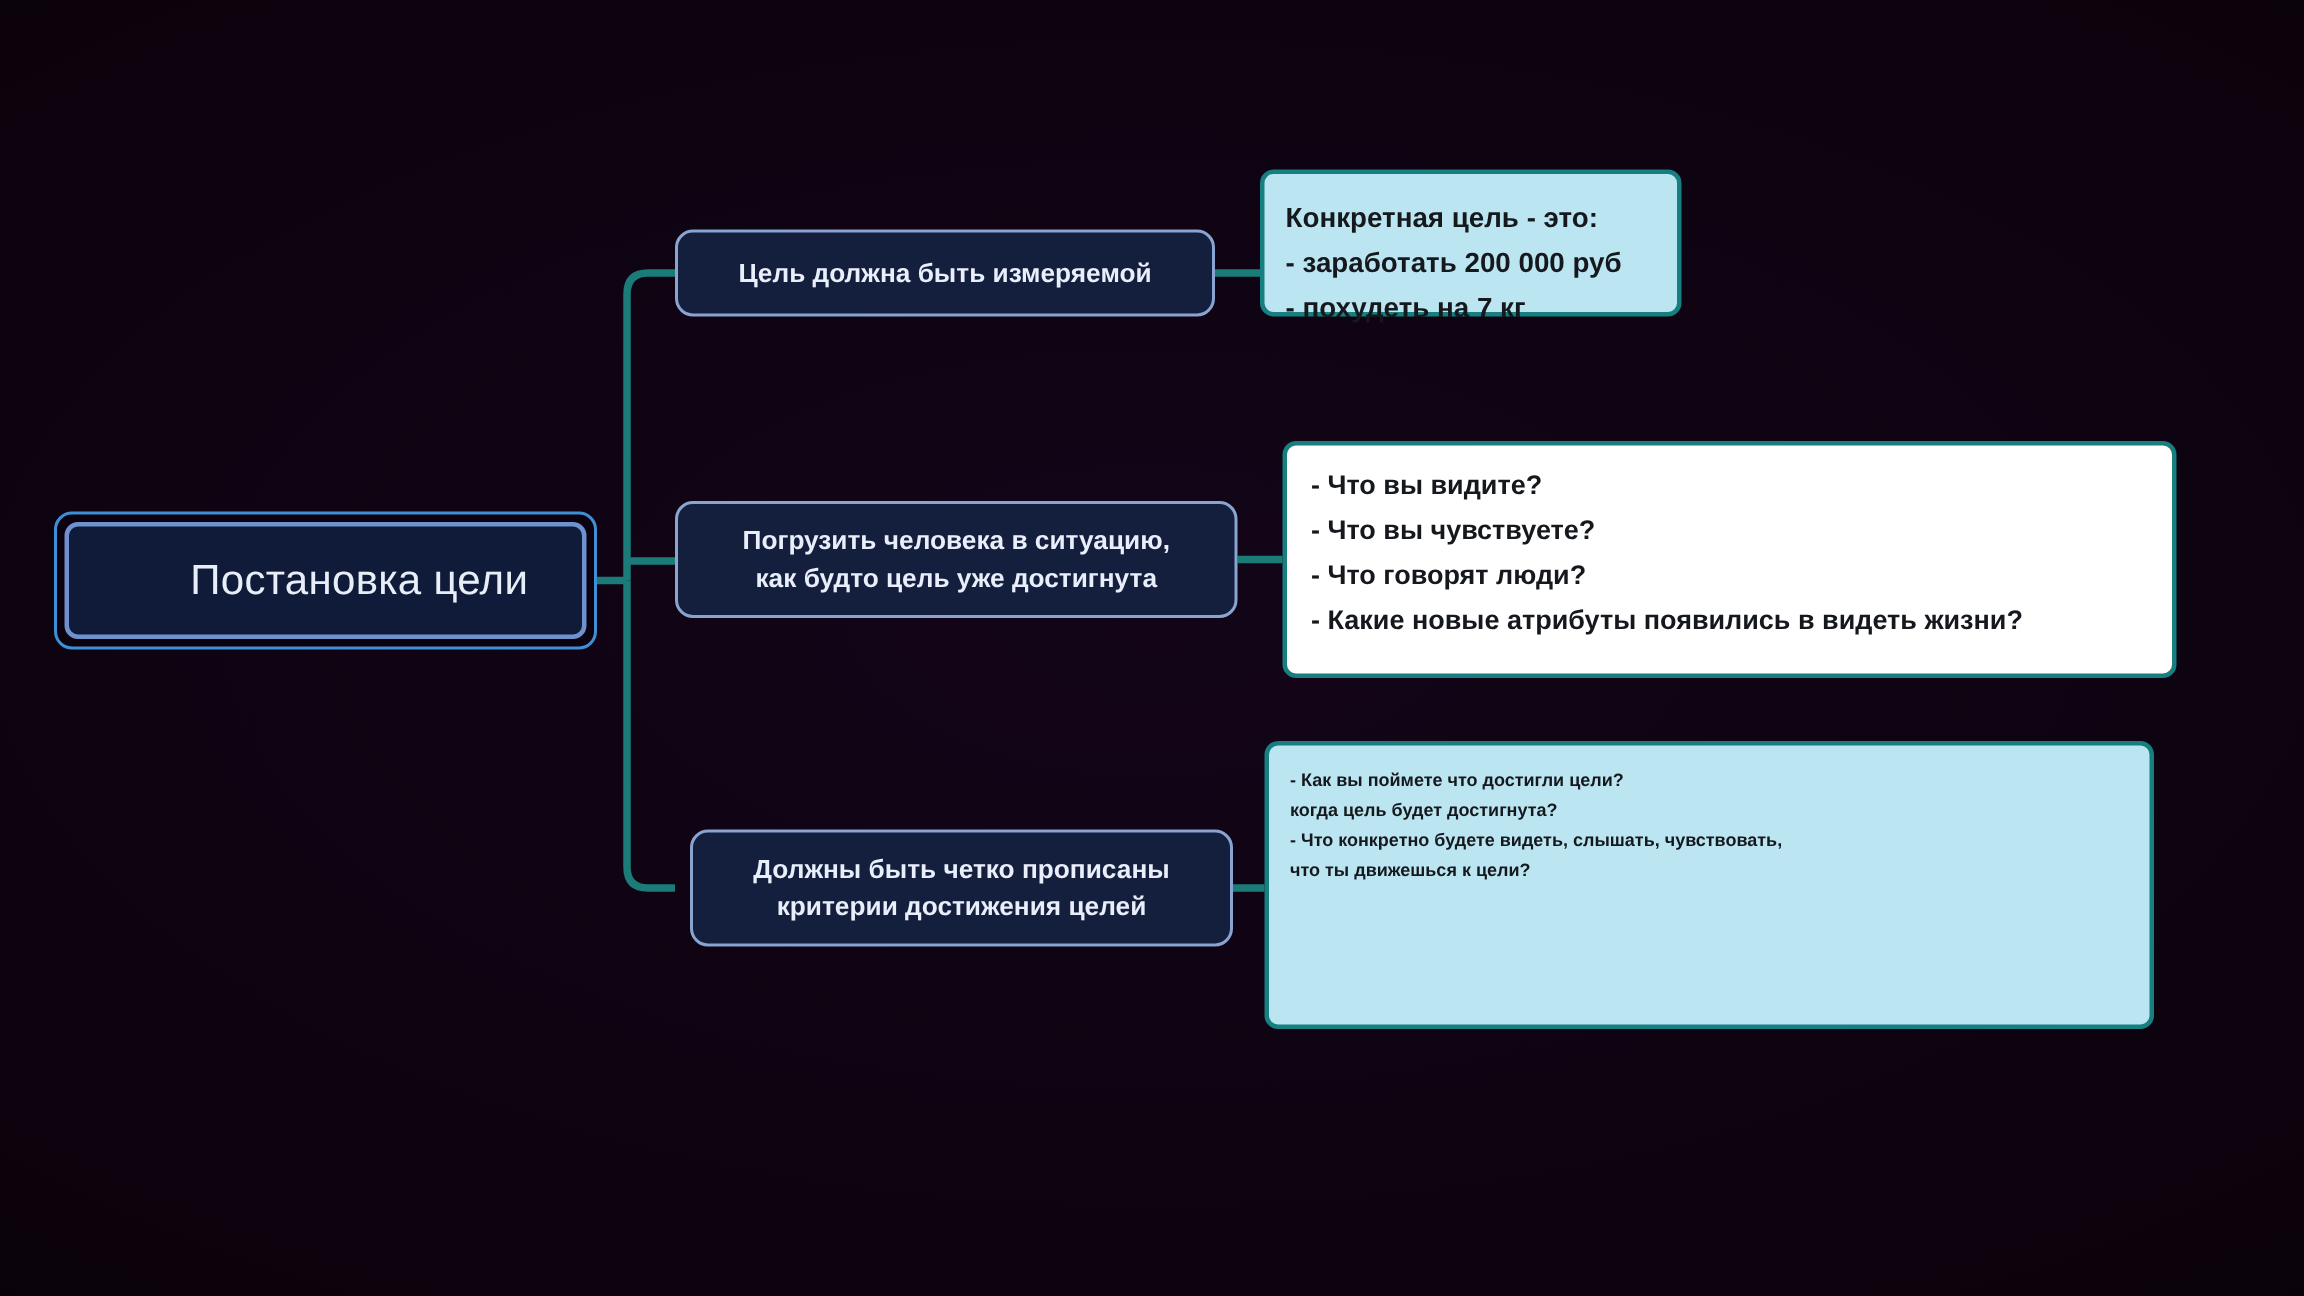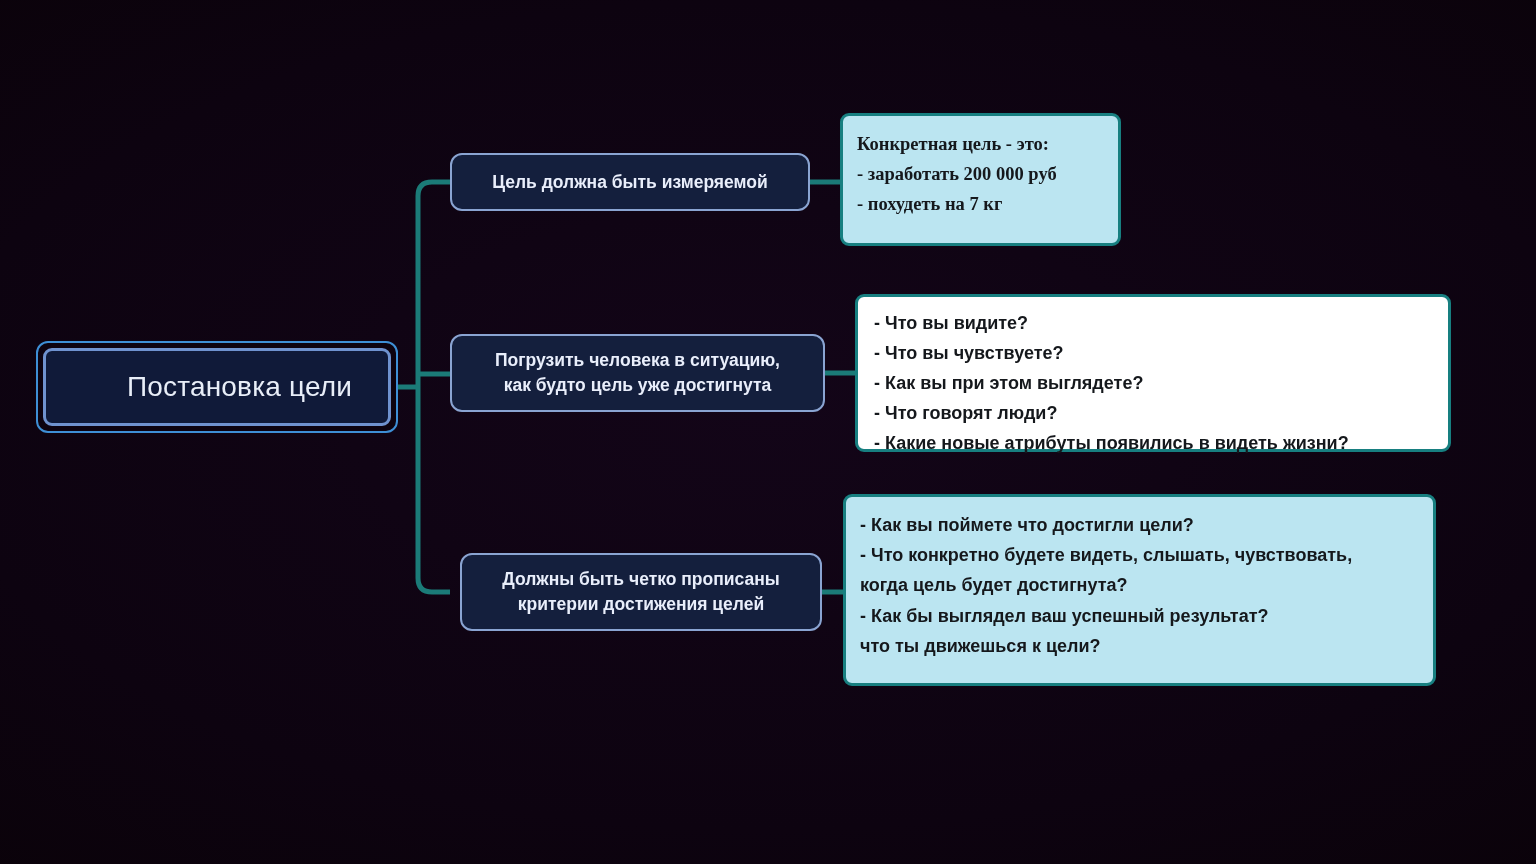--- a/index.html
+++ b/index.html
@@ -94,28 +94,28 @@
   }
   .detail-box.cyan { background: #bbe5f1; }
   .detail-box.white { background: #ffffff; }
   .detail-line {
     color: #15181c;
     font-weight: 700;
     line-height: 1.52;
     white-space: nowrap;
   }
 
-  #detail-0 { left: 840px; top: 113px; width: 281px; height: 133px; padding-top: 14px; font-family: Liberation Serif, serif; }
+  #detail-0 { left: 840px; top: 113px; width: 281px; height: 98px; padding-top: 14px; }
   #detail-0 .detail-line { font-size: 18.5px; line-height: 1.61; }
 
   #detail-1 { left: 855px; top: 294px; width: 596px; height: 158px; padding-left: 16px; }
   #detail-1 .detail-line { font-size: 18px; line-height: 1.66; }
 
   #detail-2 { left: 843px; top: 494px; width: 593px; height: 192px; padding-top: 13px; padding-left: 14px; }
-  #detail-2 .detail-line { font-size: 18px; line-height: 1.68; }
+  #detail-2 .detail-line { font-size: 12px; line-height: 1.68; }
 </style>
 </head>
 <body>
 
 <div id="canvas">
 
   <svg id="connectors" viewBox="0 0 1536 864" width="1536" height="864" aria-hidden="true">
     <g fill="none" stroke="#1b7b78" stroke-width="5" stroke-linecap="butt">
 
       <path d="M398 387 H418"></path>
@@ -151,25 +151,23 @@
   </div>
 
   <div class="detail-box cyan" id="detail-0" style="border-color: rgb(23, 127, 128); background: rgb(187, 229, 241);">
       <div class="detail-line">Конкретная цель - это:</div>
       <div class="detail-line">- заработать 200 000 руб</div>
       <div class="detail-line">- похудеть на 7 кг</div>
     </div>
   <div class="detail-box white" id="detail-1" style="border-color: rgb(23, 127, 128); background: rgb(255, 255, 255);">
       <div class="detail-line">- Что вы видите?</div>
       <div class="detail-line">- Что вы чувствуете?</div>
-      <div class="detail-line">- Как вы при этом выглядете?</div>
       <div class="detail-line">- Что говорят люди?</div>
       <div class="detail-line">- Какие новые атрибуты появились в видеть жизни?</div>
     </div>
   <div class="detail-box cyan" id="detail-2" style="border-color: rgb(23, 127, 128); background: rgb(187, 229, 241);">
       <div class="detail-line">- Как вы поймете что достигли цели?</div>
+      <div class="detail-line">когда цель будет достигнута?</div>
       <div class="detail-line">- Что конкретно будете видеть, слышать, чувствовать,</div>
-      <div class="detail-line">когда цель будет достигнута?</div>
-      <div class="detail-line">- Как бы выглядел ваш успешный результат?</div>
       <div class="detail-line">что ты движешься к цели?</div>
     </div>
 
 </div>
 
 </body></html>

